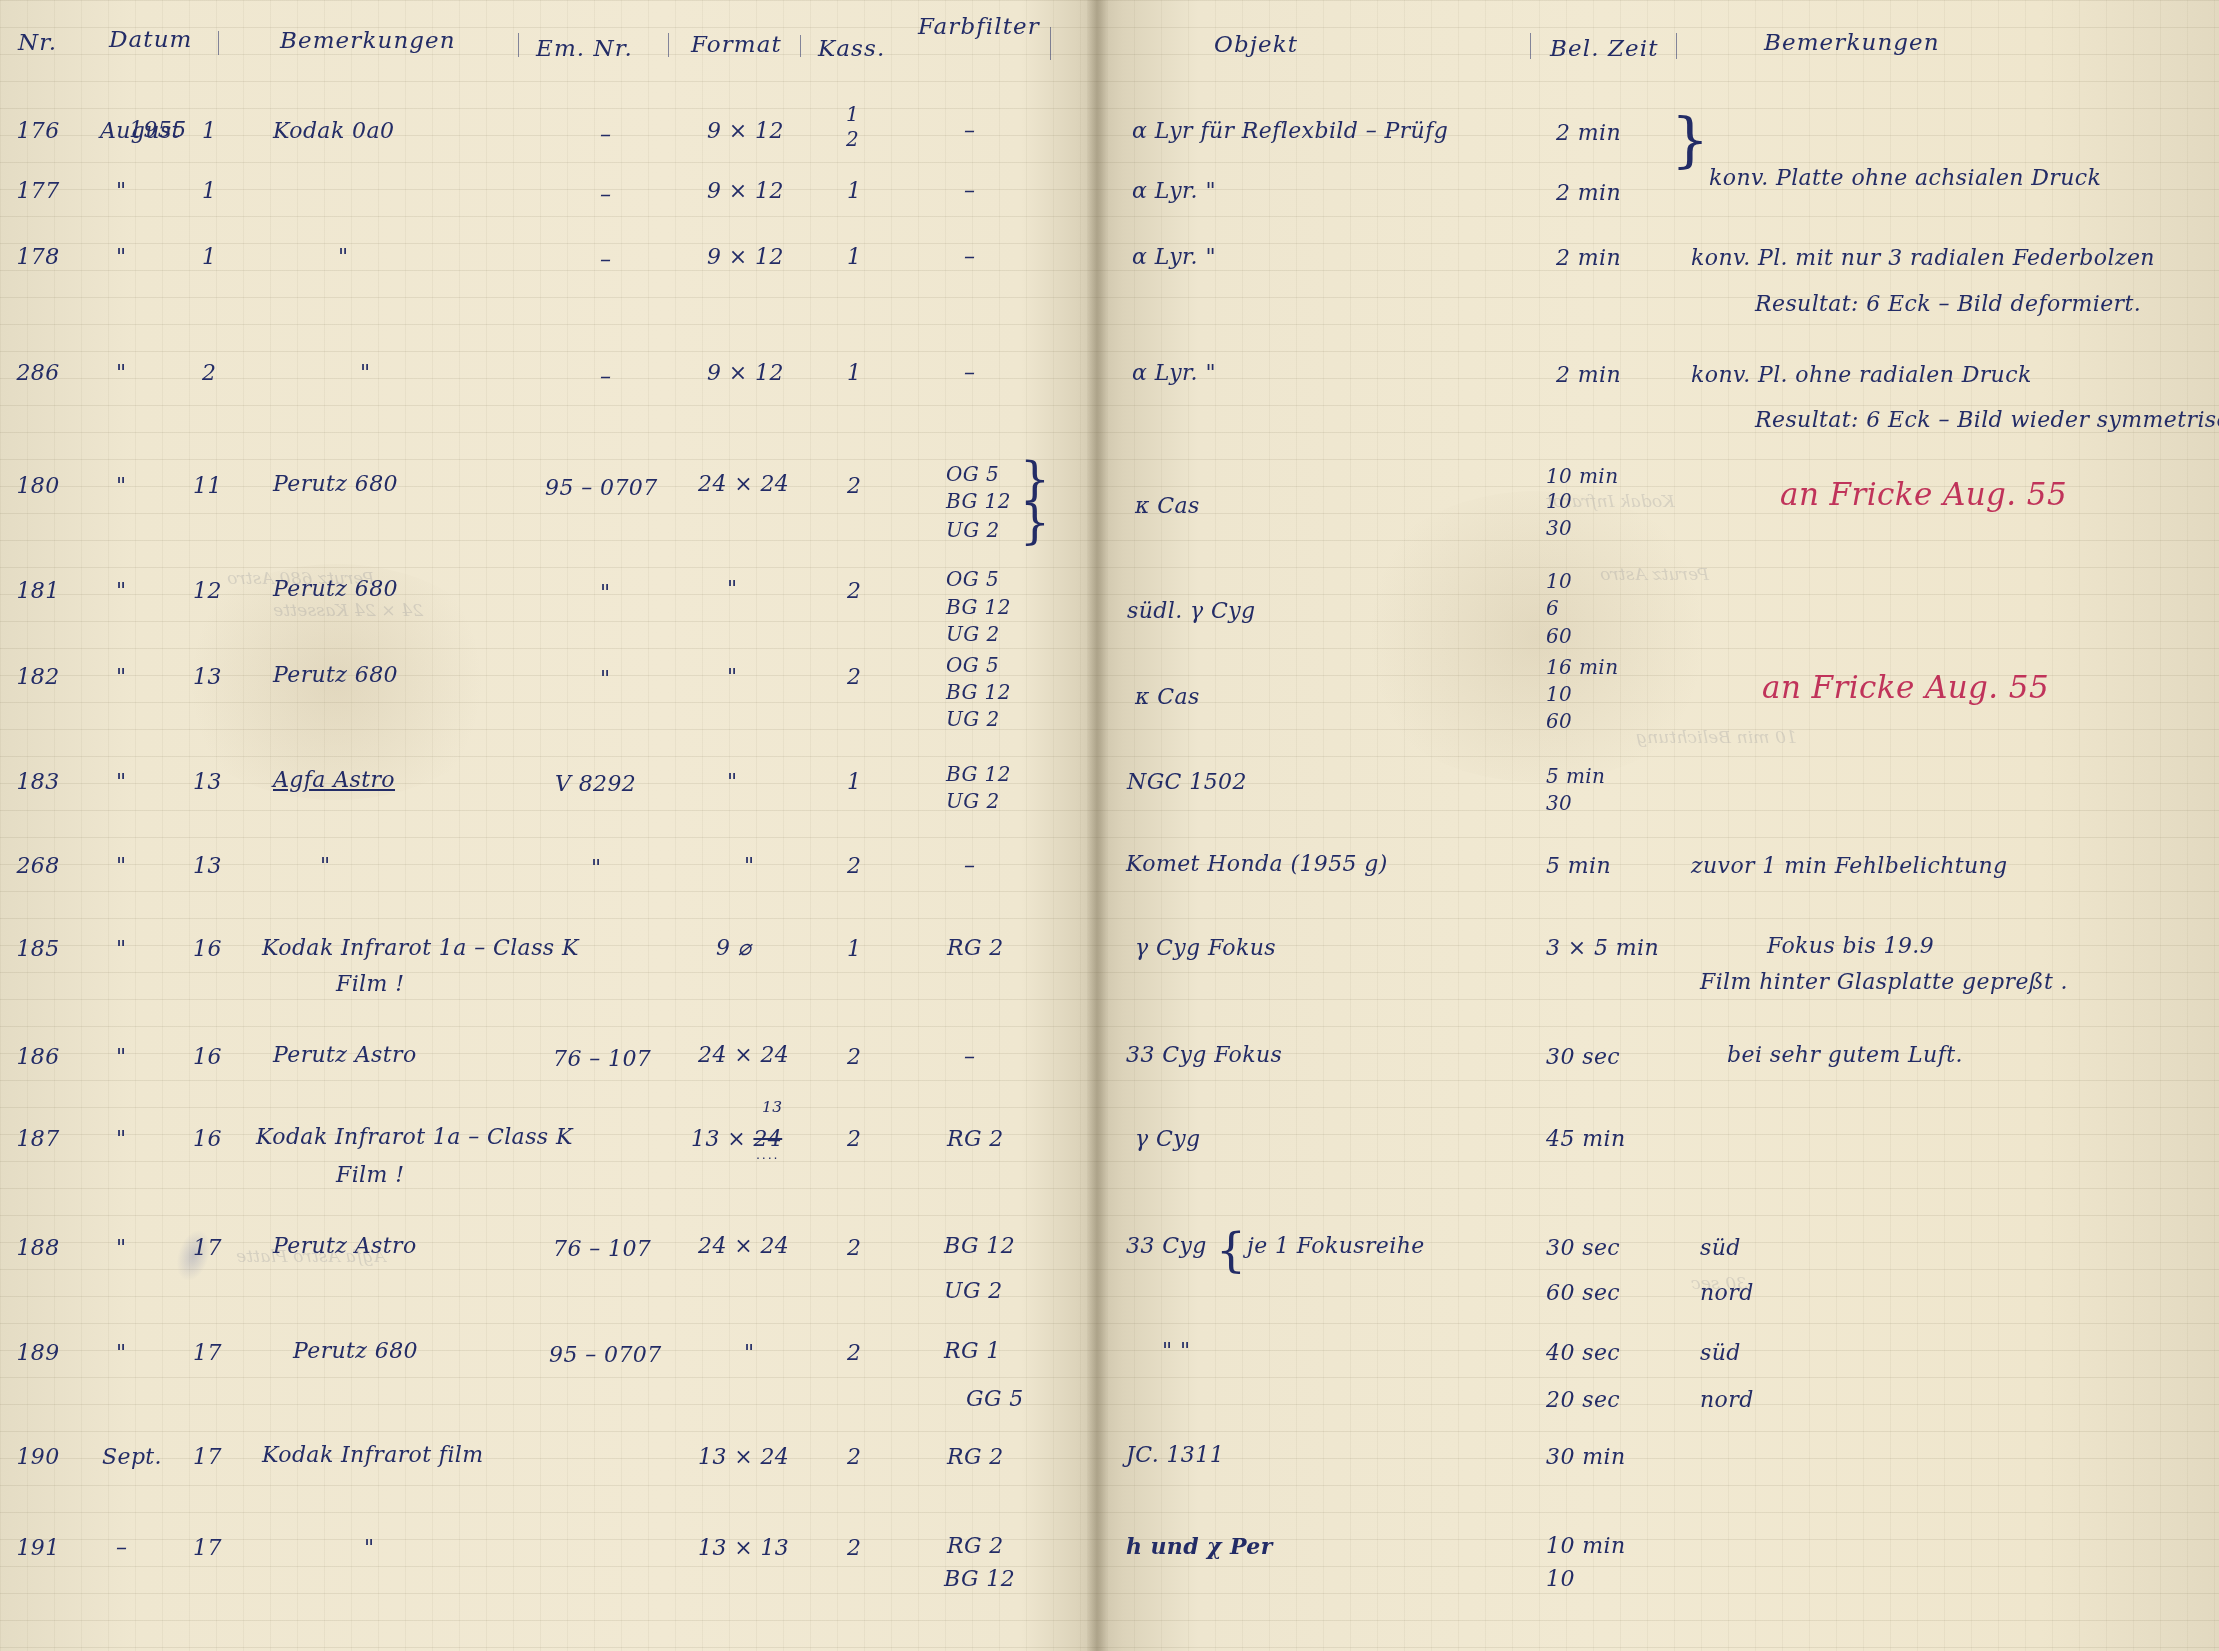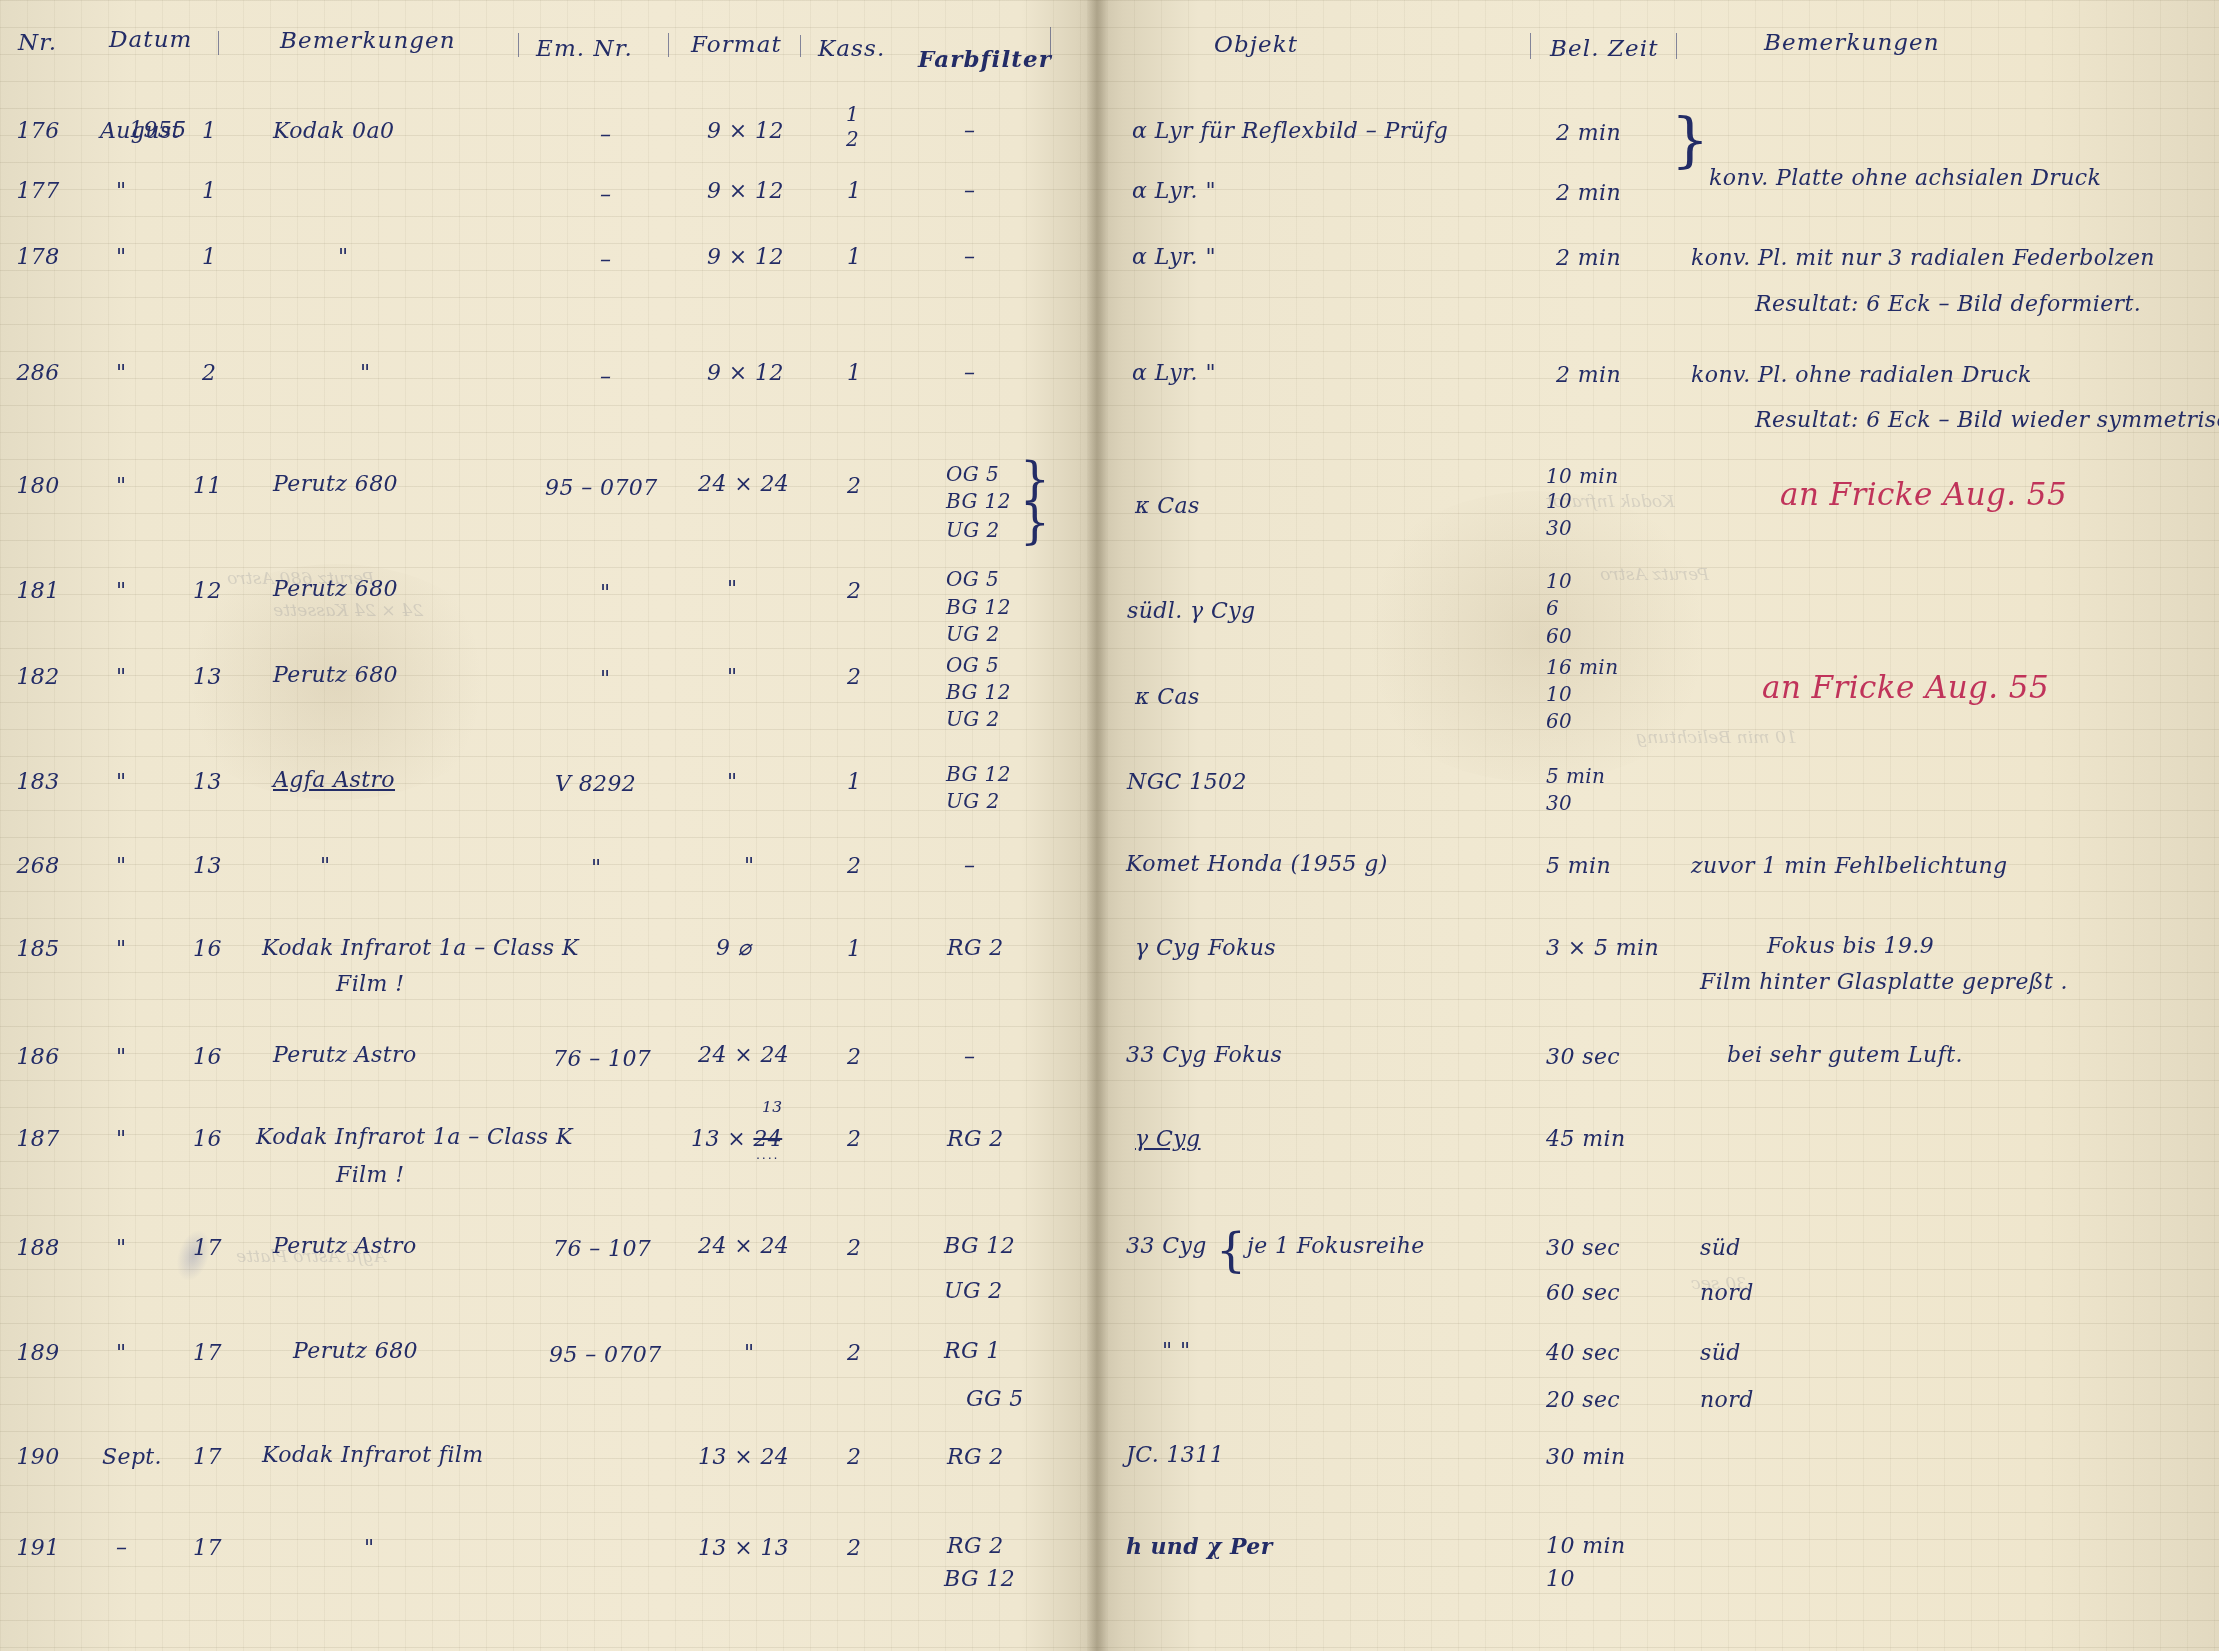--- a/index.html
+++ b/index.html
@@ -131,21 +131,21 @@
   <div class="ghost" style="left:236px;top:1246px;">Agfa Astro Platte</div>
   <div class="ghost" style="left:1691px;top:1273px;">30 sec</div>
 
   <div class="ink hdr" style="left:18px;top:29px;">Nr.</div>
   <div class="ink hdr" style="left:109px;top:25.5px;">Datum</div>
   <div class="ink sz22" style="left:129px;top:75px;margin-top:42px;">1955</div>
   <div class="ink hdr" style="left:280px;top:27px;">Bemerkungen</div>
   <div class="ink hdr" style="left:536px;top:35px;">Em. Nr.</div>
   <div class="ink hdr" style="left:691px;top:31px;">Format</div>
   <div class="ink hdr" style="left:818px;top:35px;">Kass.</div>
-  <div class="ink hdr" style="left:918px;top:45px;font-weight:bold;">Farbfilter</div>
+  <div class="ink hdr" style="left:918px;top:13px;">Farbfilter</div>
   <div class="ink hdr" style="left:1214px;top:31px;">Objekt</div>
   <div class="ink hdr" style="left:1550px;top:35px;">Bel. Zeit</div>
   <div class="ink hdr" style="left:1764px;top:29px;">Bemerkungen</div>
 
   <div class="vline" style="left:218px;top:31px;height:23.6px;"></div>
   <div class="vline" style="left:518px;top:33px;height:23.6px;"></div>
   <div class="vline" style="left:668px;top:33px;height:23.6px;"></div>
   <div class="vline" style="left:800px;top:35px;height:22px;"></div>
   <div class="vline" style="left:1050px;top:27px;height:33px;"></div>
   <div class="vline" style="left:1530px;top:33px;height:25.5px;"></div>
@@ -303,21 +303,21 @@
   <div class="ink sz22" style="left:16.4px;top:1126px;">187</div>
   <div class="ink sz22" style="left:116px;top:1126px;">"</div>
   <div class="ink sz22" style="left:193px;top:1126px;">16</div>
   <div class="ink sz22" style="left:256px;top:1124px;">Kodak Infrarot 1a – Class K</div>
   <div class="ink sz22" style="left:336px;top:1162px;">Film !</div>
   <div class="ink small" style="left:762px;top:1098px;">13</div>
   <div class="ink sz22 " style="left:691px;top:1126px;">13 × <span class="strike">24</span></div>
   <div class="dots" style="left:756px;top:1147px;">....</div>
   <div class="ink sz22" style="left:847px;top:1126px;">2</div>
   <div class="ink sz22" style="left:947px;top:1126px;">RG 2</div>
-  <div class="ink sz22" style="left:1135px;top:1126px;text-decoration:underline;">γ Cyg</div>
+  <div class="ink sz22" style="left:1135px;top:1126px;">γ Cyg</div>
   <div class="ink sz22" style="left:1546px;top:1126px;">45  min</div>
 
   <div class="ink sz22" style="left:16.4px;top:1235px;">188</div>
   <div class="ink sz22" style="left:116px;top:1235px;">"</div>
   <div class="ink sz22" style="left:193px;top:1235px;">17</div>
   <div class="ink sz22" style="left:273px;top:1233px;">Perutz Astro</div>
   <div class="ink sz22" style="left:553px;top:1236px;">76 – 107</div>
   <div class="ink sz22" style="left:698px;top:1233px;">24 × 24</div>
   <div class="ink sz22" style="left:847px;top:1235px;">2</div>
   <div class="ink sz22" style="left:944px;top:1233px;">BG 12</div>

